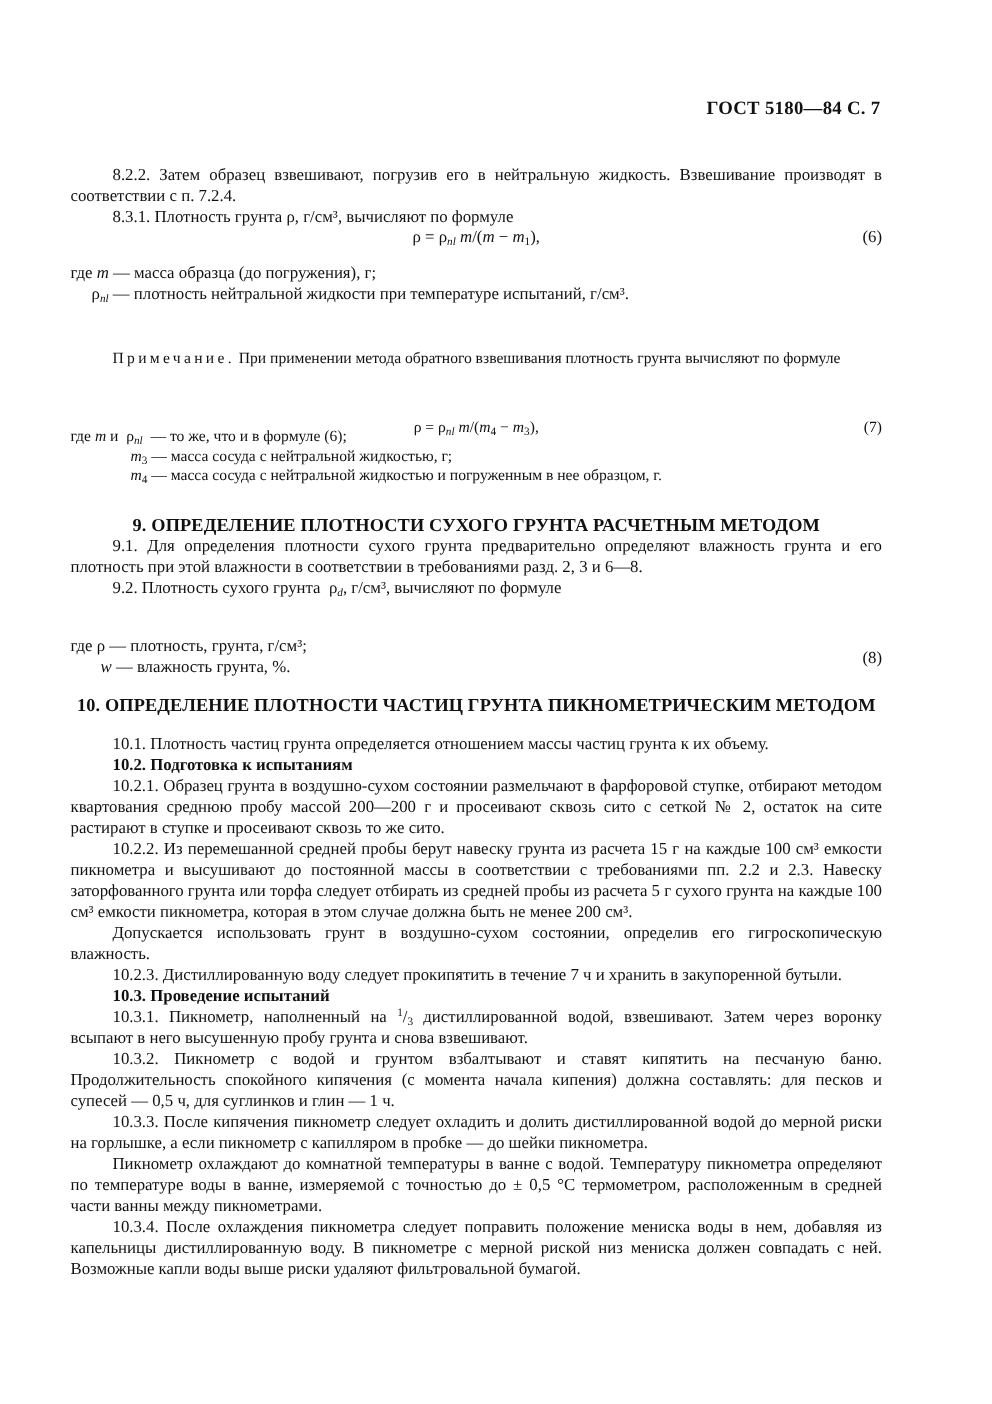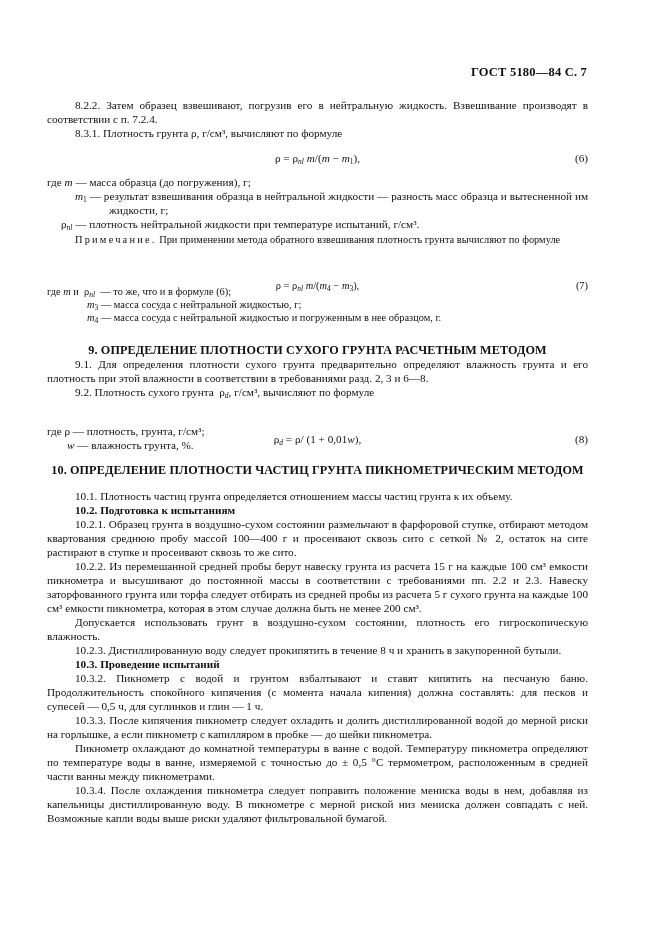--- a/index.html
+++ b/index.html
@@ -23,33 +23,32 @@
   sup { font-size: 7.5px; vertical-align: 4px; line-height: 0; }
   .note { font-size: 10.4px; line-height: 13px; }
   .spaced { letter-spacing: 2.2px; }
   .sec-title { font-weight: bold; font-size: 12.2px; text-align: center; letter-spacing: 0.1px; }
 </style>
 </head>
 <body>
 
 <div class="hdr">ГОСТ 5180—84 С. 7</div>
 
-<div class="abs" style="top:98px;">
+<div class="abs" style="top:110px;">
   <p class="ind">8.2.2. Затем образец взвешивают, погрузив его в нейтральную жидкость. Взвешивание производят в соответствии с п. 7.2.4.</p>
   <p class="ind">8.3.1. Плотность грунта ρ, г/см³, вычисляют по формуле</p>
 </div>
 
 <div class="abs formula" style="top:151px;">
   <span class="expr">ρ = ρ<sub><i>nl</i></sub> <i>m</i>/(<i>m</i> − <i>m</i><sub>1</sub>),</span>
   <span class="num">(6)</span>
 </div>
 
 <div class="abs" style="top:175px;">
   <p>где <i>m</i> — масса образца (до погружения), г;</p>
-  <p style="padding-left:62px; text-indent:-48px; margin-left:0;"><span style="display:inline-block; width:14px;"></span><i>m</i><sub>1</sub> — результат взвешивания образца в нейтральной жидкости — разность масс образца и вытесненной им жидкости, г;</p>
   <p style="padding-left:14px;">ρ<sub><i>nl</i></sub> — плотность нейтральной жидкости при температуре испытаний, г/см³.</p>
 </div>
 
 <div class="abs note" style="top:233px;">
   <p class="ind"><span class="spaced">Примечание.</span> <span>При применении метода обратного взвешивания плотность грунта вычисляют по формуле</span></p>
 </div>
 
 <div class="abs formula note" style="top:263px;">
   <span class="expr">ρ = ρ<sub><i>nl</i></sub> <i>m</i>/(<i>m</i><sub>4</sub> − <i>m</i><sub>3</sub>),</span>
   <span class="num">(7)</span>
@@ -62,36 +61,36 @@
 </div>
 
 <div class="abs sec-title" style="top:331px;margin-top:12px;">9. ОПРЕДЕЛЕНИЕ ПЛОТНОСТИ СУХОГО ГРУНТА РАСЧЕТНЫМ МЕТОДОМ</div>
 
 <div class="abs" style="top:357px;">
   <p class="ind">9.1. Для определения плотности сухого грунта предварительно определяют влажность грунта и его плотность при этой влажности в соответствии в требованиями разд. 2, 3 и 6—8.</p>
   <p class="ind">9.2. Плотность сухого грунта &nbsp;ρ<sub><i>d</i></sub>, г/см³, вычисляют по формуле</p>
 </div>
 
 <div class="abs formula" style="top:400px;">
-  <span class="expr">ρ<sub><i>d</i></sub> = ρ/ (1 + 0,01<i>w</i>),</span>
   <span class="num">(8)</span>
 </div>
 
 <div class="abs" style="top:424px;">
   <p>где ρ — плотность, грунта, г/см³;</p>
   <p style="padding-left:20px;"><i>w</i> — влажность грунта, %.</p>
 </div>
 
 <div class="abs sec-title" style="top:463px;">10. ОПРЕДЕЛЕНИЕ ПЛОТНОСТИ ЧАСТИЦ ГРУНТА ПИКНОМЕТРИЧЕСКИМ МЕТОДОМ</div>
 
 <div class="abs" style="top:489px;">
   <p class="ind">10.1. Плотность частиц грунта определяется отношением массы частиц грунта к их объему.</p>
   <p class="ind bold">10.2. Подготовка к испытаниям</p>
-  <p class="ind">10.2.1. Образец грунта в воздушно-сухом состоянии размельчают в фарфоровой ступке, отбирают методом квартования среднюю пробу массой 100—400 г и просеивают сквозь сито с сеткой № 2, остаток на сите растирают в ступке и просеивают сквозь то же сито.</p>
+  <p class="ind">10.2.1. Образец грунта в воздушно-сухом состоянии размельчают в фарфоровой ступке, отбирают методом квартования среднюю пробу массой 200—200 г и просеивают сквозь сито с сеткой № 2, остаток на сите растирают в ступке и просеивают сквозь то же сито.</p>
   <p class="ind">10.2.2. Из перемешанной средней пробы берут навеску грунта из расчета 15 г на каждые 100 см³ емкости пикнометра и высушивают до постоянной массы в соответствии с требованиями пп. 2.2 и 2.3. Навеску заторфованного грунта или торфа следует отбирать из средней пробы из расчета 5 г сухого грунта на каждые 100 см³ емкости пикнометра, которая в этом случае должна быть не менее 200 см³.</p>
-  <p class="ind">Допускается использовать грунт в воздушно-сухом состоянии, плотность его гигроскопическую влажность.</p>
-  <p class="ind">10.2.3. Дистиллированную воду следует прокипятить в течение 8 ч и хранить в закупоренной бутыли.</p>
+  <p class="ind">Допускается использовать грунт в воздушно-сухом состоянии, определив его гигроскопическую влажность.</p>
+  <p class="ind">10.2.3. Дистиллированную воду следует прокипятить в течение 7 ч и хранить в закупоренной бутыли.</p>
   <p class="ind bold">10.3. Проведение испытаний</p>
+  <p class="ind">10.3.1. Пикнометр, наполненный на <sup>1</sup>/<sub>3</sub> дистиллированной водой, взвешивают. Затем через воронку всыпают в него высушенную пробу грунта и снова взвешивают.</p>
   <p class="ind">10.3.2. Пикнометр с водой и грунтом взбалтывают и ставят кипятить на песчаную баню. Продолжительность спокойного кипячения (с момента начала кипения) должна составлять: для песков и супесей — 0,5 ч, для суглинков и глин — 1 ч.</p>
   <p class="ind">10.3.3. После кипячения пикнометр следует охладить и долить дистиллированной водой до мерной риски на горлышке, а если пикнометр с капилляром в пробке — до шейки пикнометра.</p>
   <p class="ind">Пикнометр охлаждают до комнатной температуры в ванне с водой. Температуру пикнометра определяют по температуре воды в ванне, измеряемой с точностью до ± 0,5 °С термометром, расположенным в средней части ванны между пикнометрами.</p>
   <p class="ind">10.3.4. После охлаждения пикнометра следует поправить положение мениска воды в нем, добавляя из капельницы дистиллированную воду. В пикнометре с мерной риской низ мениска должен совпадать с ней. Возможные капли воды выше риски удаляют фильтровальной бумагой.</p>
 </div>
 
 </body></html>

